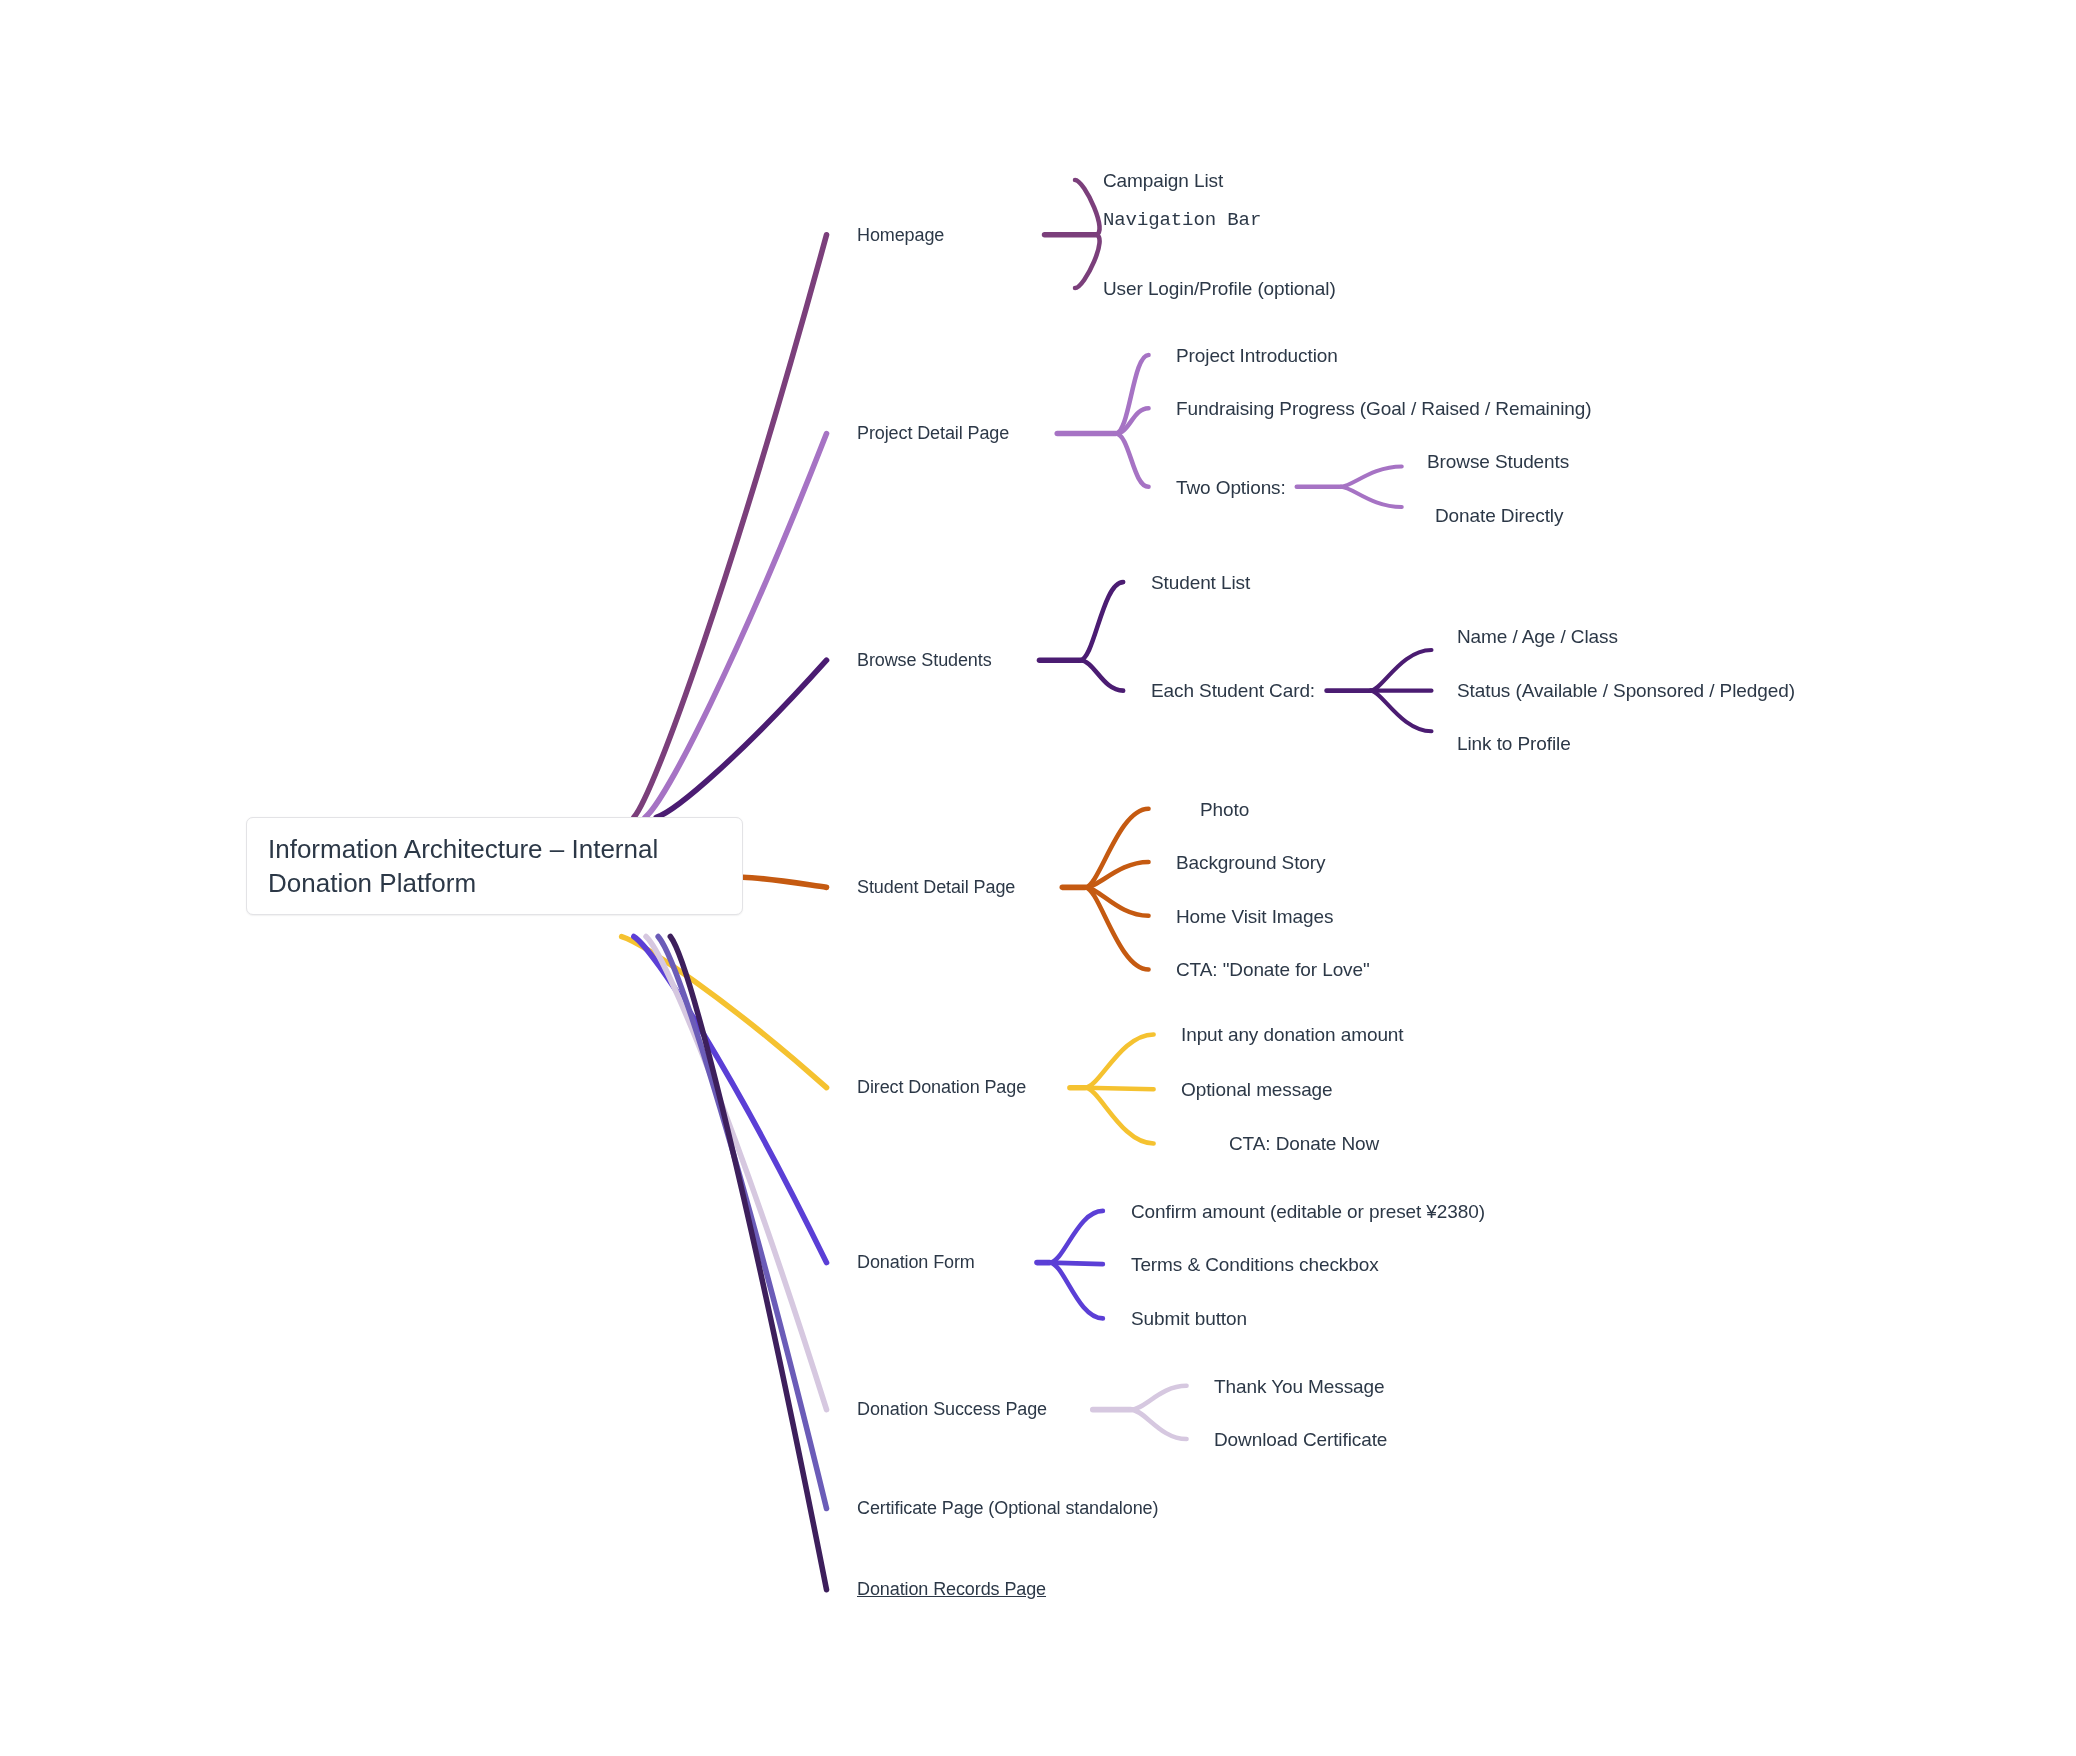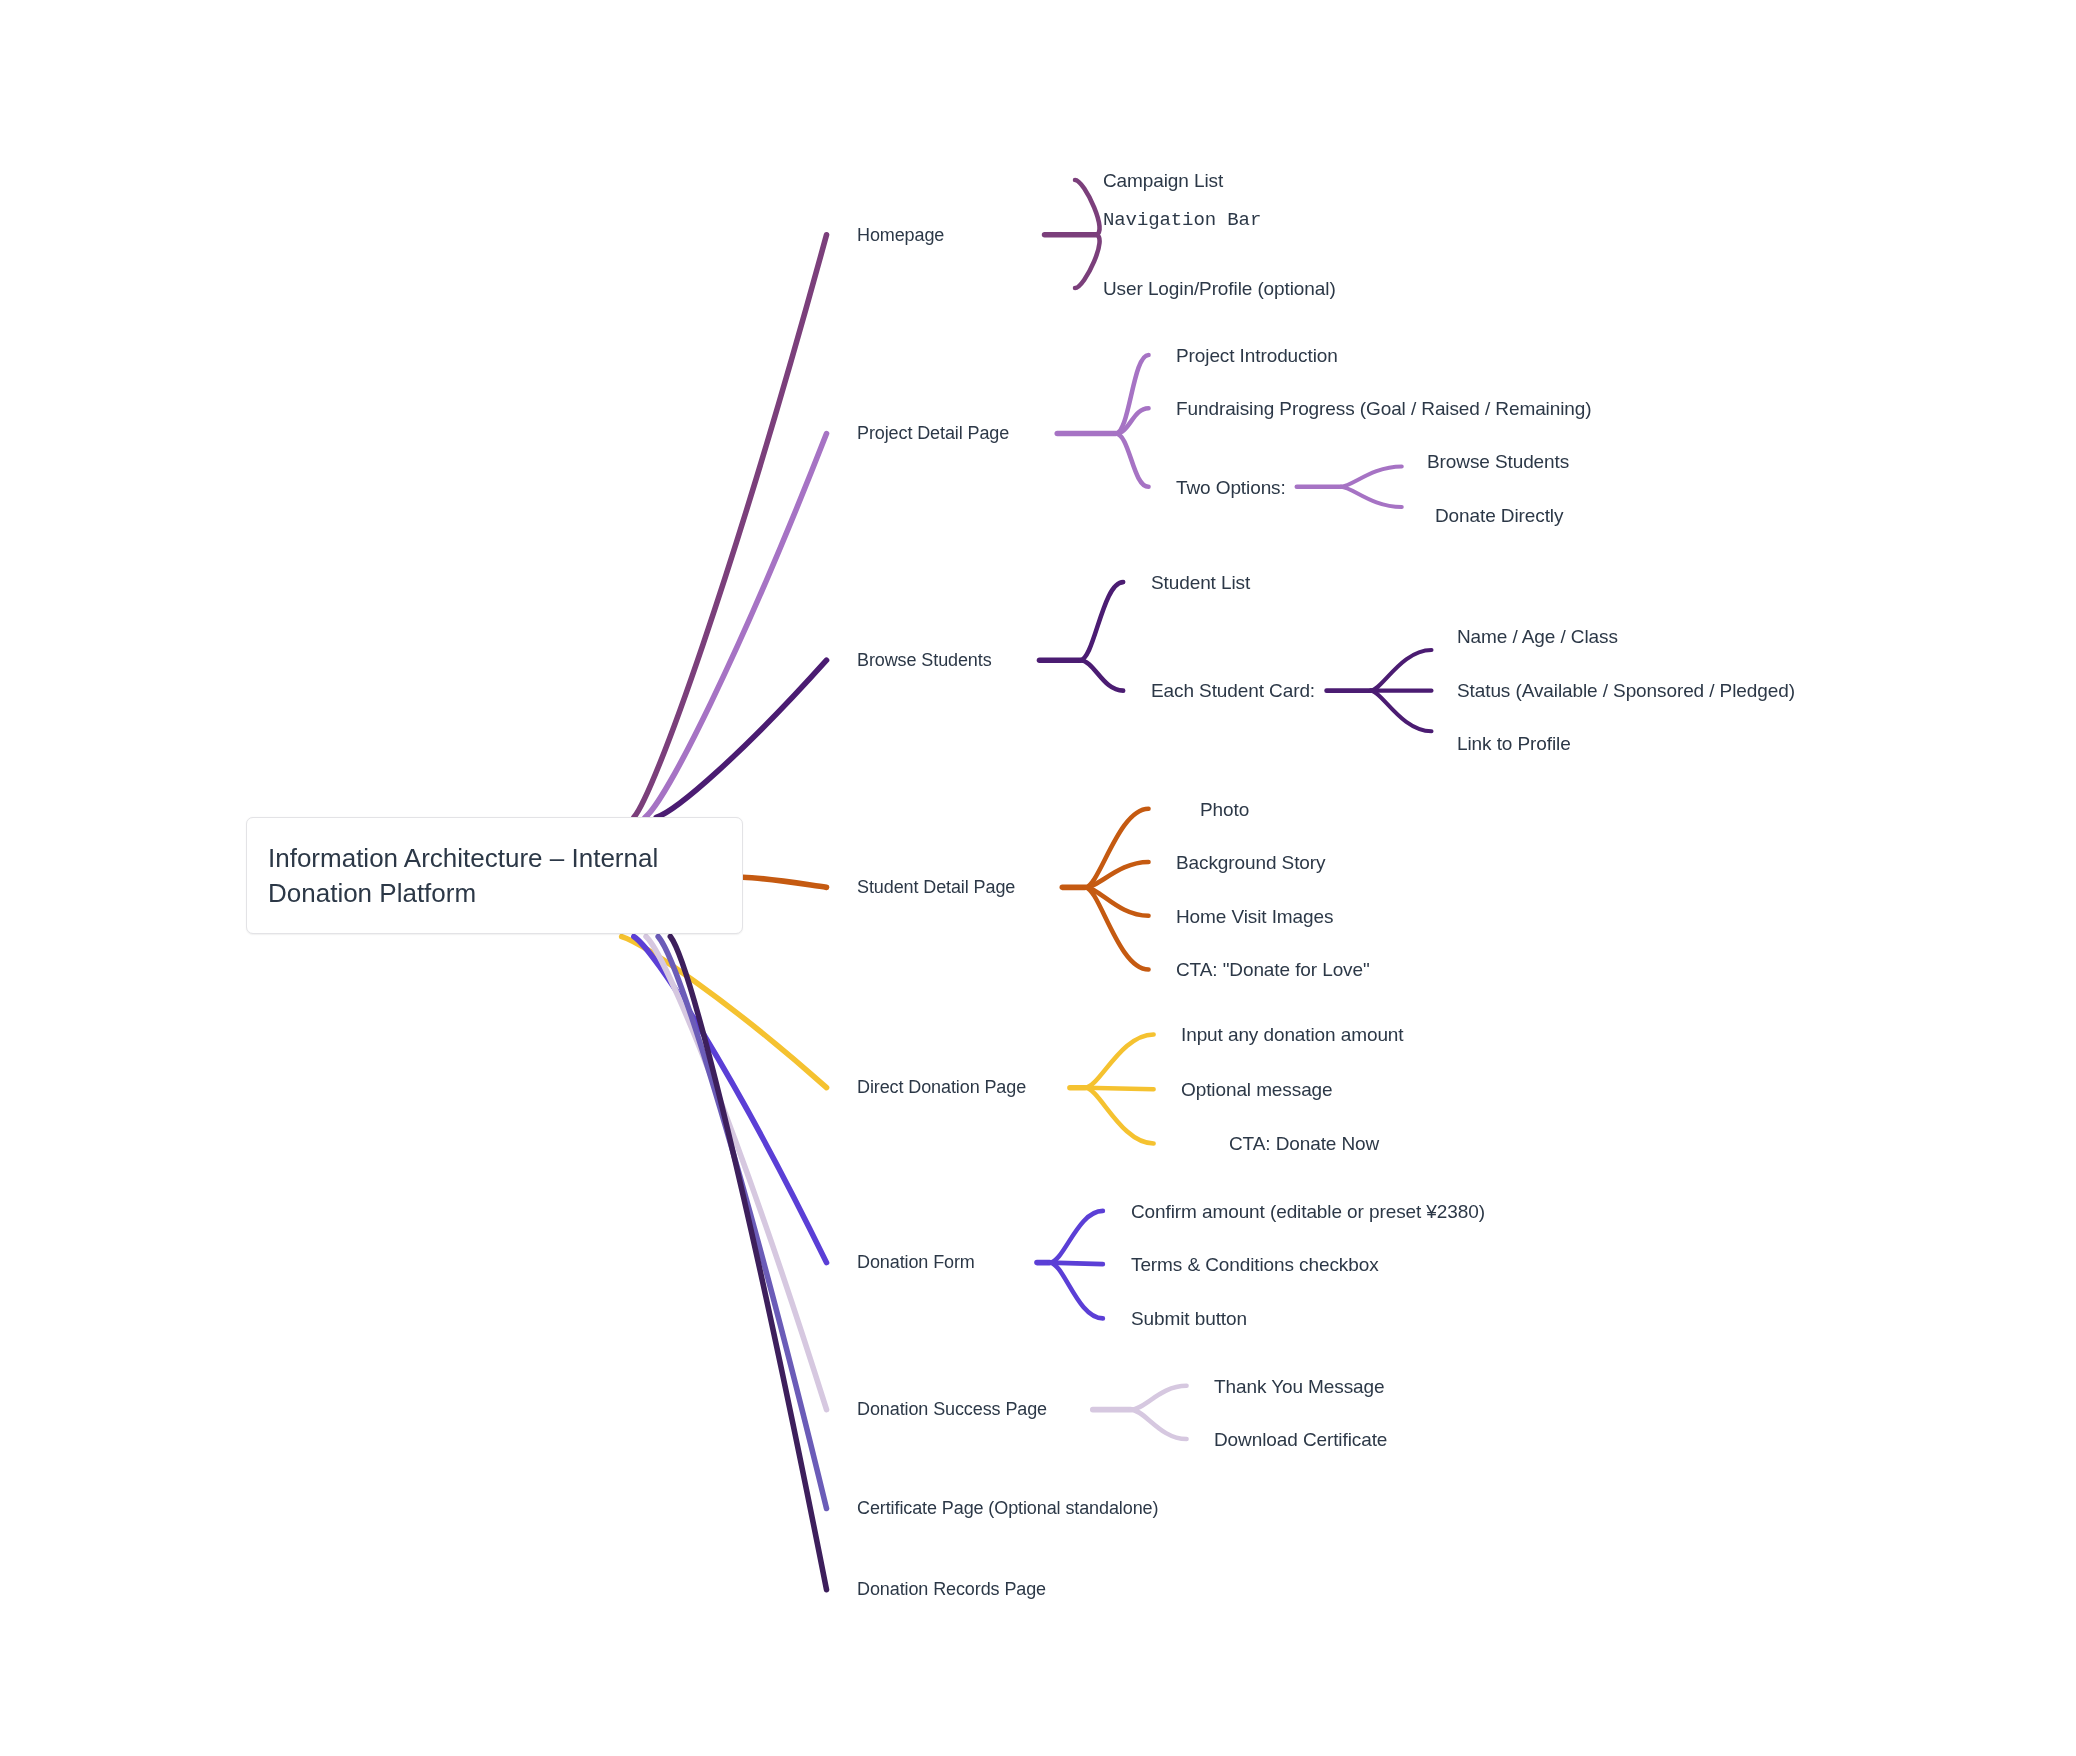--- a/index.html
+++ b/index.html
@@ -32,21 +32,21 @@
     text-align: right;
   }
   .lvl1 { font-size: 18px; }
   .lvl2 { font-size: 19px; }
   .lvl3 { font-size: 19px; }
   #root-box {
     position: absolute;
     left: 246px;
     top: 817px;
     width: 497px;
-    height: 117px;
+    height: 98px;
     background: #ffffff;
     border: 0.8px solid #e3e3e6;
     border-radius: 7px;
     box-sizing: border-box;
     box-shadow: 0 0.5px 1.5px rgba(0,0,0,0.06);
     display: flex;
     align-items: center;
     padding: 0 21px;
   }
   #root-text {
@@ -140,17 +140,17 @@
       <div class="node-label lvl2" style="left: 1181px; top: 1089px;">Optional message</div>
       <div class="node-label lvl2" style="left: 1181px; top: 1143px; margin-left: 48px;">CTA: Donate Now</div>
       <div class="node-label lvl1" style="left: 857px; top: 1262px;">Donation Form</div>
       <div class="node-label lvl2" style="left: 1131px; top: 1211px;">Confirm amount (editable or preset ¥2380)</div>
       <div class="node-label lvl2" style="left: 1131px; top: 1264px;">Terms &amp; Conditions checkbox</div>
       <div class="node-label lvl2" style="left: 1131px; top: 1318px;">Submit button</div>
       <div class="node-label lvl1" style="left: 857px; top: 1409px;">Donation Success Page</div>
       <div class="node-label lvl2" style="left: 1214px; top: 1386px;">Thank You Message</div>
       <div class="node-label lvl2" style="left: 1214px; top: 1439px;">Download Certificate</div>
       <div class="node-label lvl1" style="left: 857px; top: 1508px;">Certificate Page (Optional standalone)</div>
-      <div class="node-label lvl1" style="left: 857px; top: 1589px;">Donation Records Page</div>
+      <div class="node-label lvl1" style="left: 857px; top: 1589px; text-decoration: underline;">Donation Records Page</div>
     </div>
 
 </div>
 
 
 </body></html>

